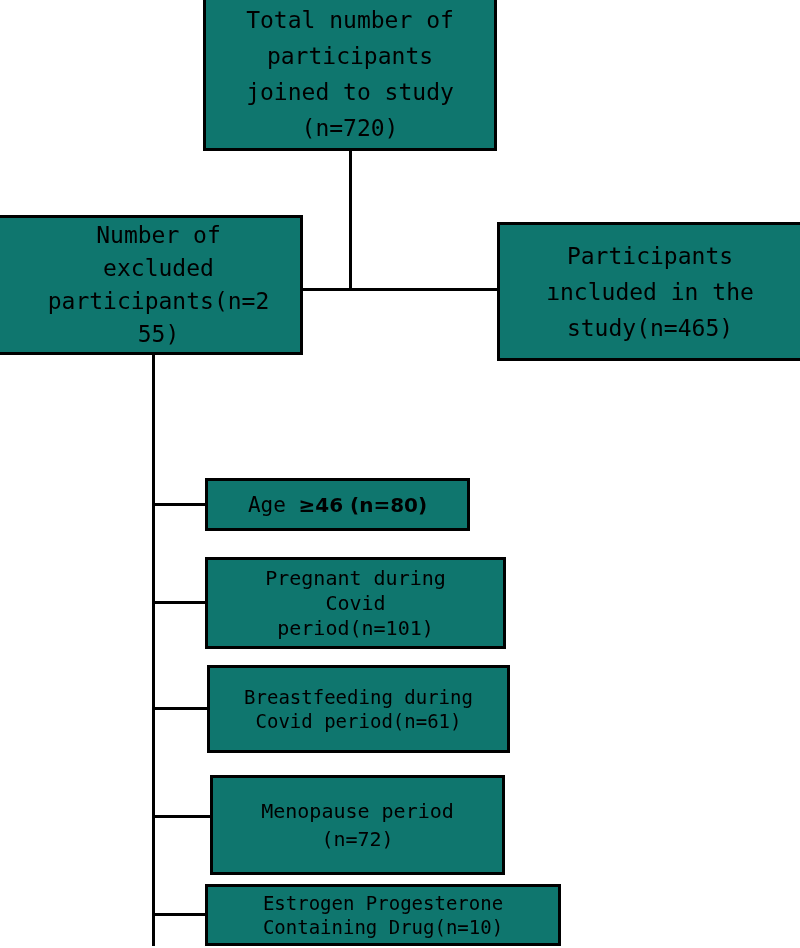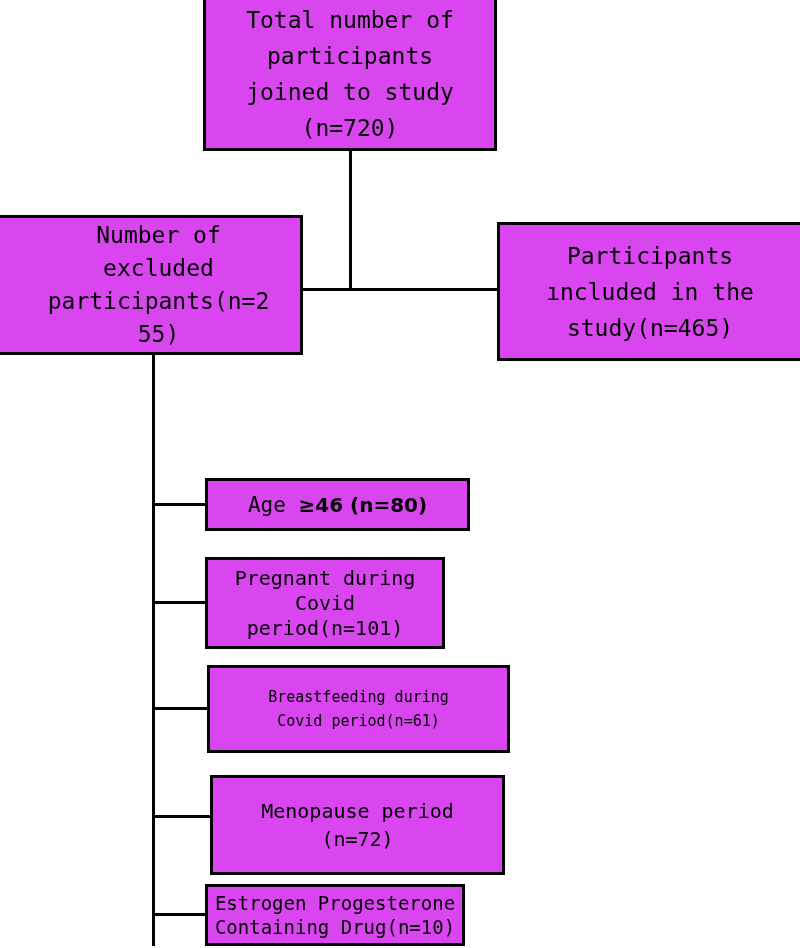--- a/index.html
+++ b/index.html
@@ -14,21 +14,21 @@
     height: 948px;
     background: #ffffff;
     overflow: hidden;
     font-family: "DejaVu Sans Mono", "Liberation Mono", monospace;
     color: #000000;
   }
   .node {
     position: absolute;
     box-sizing: border-box;
     border: 3px solid #000000;
-    background: #d946ef;
+    background: #0f766e;
     display: flex;
     align-items: center;
     justify-content: center;
     text-align: center;
     z-index: 2;
   }
   .node-label {
     display: block;
     width: 100%;
     white-space: pre-line;
@@ -58,36 +58,36 @@
     left: 205px; top: 478px; width: 265px; height: 53px;
   }
   #node-age .node-label { font-size: 21px; line-height: 26px; }
   #node-age .sans-part {
     font-family: "DejaVu Sans", "Liberation Sans", sans-serif;
     font-weight: 600;
     font-size: 20px;
   }
 
   #node-pregnant {
-    left: 205px; top: 557px; width: 240px; height: 92px;
+    left: 205px; top: 557px; width: 301px; height: 92px;
   }
   #node-pregnant .node-label { font-size: 20px; line-height: 25px; }
 
   #node-breastfeeding {
     left: 207px; top: 665px; width: 303px; height: 88px;
   }
-  #node-breastfeeding .node-label { font-size: 15px; line-height: 24px; }
+  #node-breastfeeding .node-label { font-size: 19px; line-height: 24px; }
 
   #node-menopause {
     left: 210px; top: 775px; width: 295px; height: 100px;
   }
   #node-menopause .node-label { font-size: 20px; line-height: 28px; }
 
   #node-estrogen {
-    left: 205px; top: 884px; width: 260px; height: 62px;
+    left: 205px; top: 884px; width: 356px; height: 62px;
   }
   #node-estrogen .node-label { font-size: 19px; line-height: 24px; }
 
   
   .line {
     position: absolute;
     background: #000000;
     z-index: 1;
   }
   .line.v { width: 3px; }

